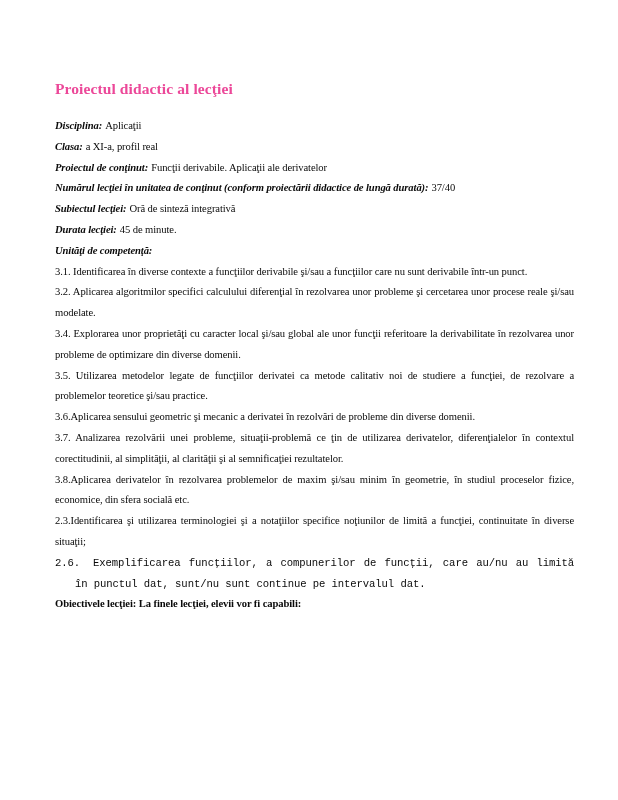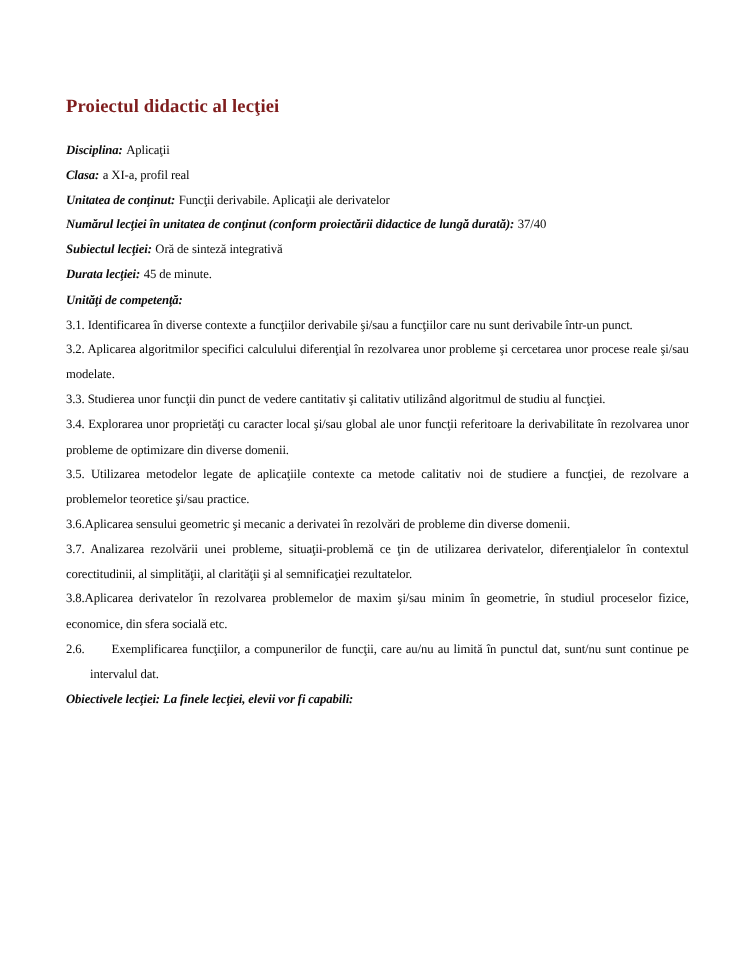--- a/index.html
+++ b/index.html
@@ -25,21 +25,21 @@
     position: absolute;
     left: 55px;
     top: 78px;
     width: 519px;
   }
   h1.doc-title {
     margin: 0 0 16px 0;
     font-size: 15.5px;
     line-height: 22px;
     font-weight: bold;
-    color: #7f1d1d;
+    color: #ec4899;
     letter-spacing: 0.1px;
   }
   p {
     margin: 0;
     font-size: 10.6px;
     line-height: 20.8px;
     letter-spacing: -0.1px;
   }
   .meta .label {
     font-weight: bold;
@@ -52,69 +52,69 @@
   }
   .item {
     text-align: justify;
   }
   .item .verb {
     font-weight: normal;
   }
   .item-tab {
     padding-left: 20px;
     text-indent: -20px;
+    font-family: Liberation Mono, monospace;
   }
   .item-tab .num {
     display: inline-block;
     width: 38px;
     text-indent: 0;
   }
   .objectives {
     font-weight: bold;
-    font-style: italic;
   }
 </style>
 </head>
 <body>
 
 <div class="page">
   <div class="content">
 
     <h1 class="doc-title">Proiectul didactic al lecţiei</h1>
 
     <p class="meta"><b class="label">Disciplina:</b><span class="value">Aplicaţii</span></p>
 
     <p class="meta"><b class="label">Clasa:</b><span class="value">a XI-a, profil real</span></p>
 
-    <p class="meta"><b class="label">Unitatea de conţinut:</b><span class="value">Funcţii derivabile. Aplicaţii ale derivatelor</span></p>
+    <p class="meta"><b class="label">Proiectul de conţinut:</b><span class="value">Funcţii derivabile. Aplicaţii ale derivatelor</span></p>
 
     <p class="meta"><b class="label">Numărul lecţiei în unitatea de conţinut (conform proiectării didactice de lungă durată):</b><span class="value">37/40</span></p>
 
     <p class="meta"><b class="label">Subiectul lecţiei:</b><span class="value">Oră de sinteză integrativă</span></p>
 
     <p class="meta"><b class="label">Durata lecţiei:</b><span class="value">45 de minute.</span></p>
 
     <p class="meta"><b class="label">Unităţi de competenţă:</b></p>
 
     <p class="item"><span class="num">3.1. </span><b class="verb">Identificarea</b><span> în diverse contexte a funcţiilor derivabile şi/sau a funcţiilor care nu sunt derivabile într-un punct.</span></p>
 
     <p class="item"><span class="num">3.2. </span><b class="verb">Aplicarea</b><span> algoritmilor specifici calculului diferenţial în rezolvarea unor probleme şi cercetarea unor procese reale şi/sau modelate.</span></p>
 
-    <p class="item"><span class="num">3.3. </span><b class="verb">Studierea</b><span> unor funcţii din punct de vedere cantitativ şi calitativ utilizând algoritmul de studiu al funcţiei.</span></p>
 
     <p class="item"><span class="num">3.4. </span><b class="verb">Explorarea</b><span> unor proprietăţi cu caracter local şi/sau global ale unor funcţii referitoare la derivabilitate în rezolvarea unor probleme de optimizare din diverse domenii.</span></p>
 
-    <p class="item"><span class="num">3.5. </span><b class="verb">Utilizarea</b><span> metodelor legate de aplicaţiile contexte ca metode calitativ noi de studiere a funcţiei, de rezolvare a problemelor teoretice şi/sau practice.</span></p>
+    <p class="item"><span class="num">3.5. </span><b class="verb">Utilizarea</b><span> metodelor legate de funcţiilor derivatei ca metode calitativ noi de studiere a funcţiei, de rezolvare a problemelor teoretice şi/sau practice.</span></p>
 
     <p class="item"><span class="num">3.6.</span><b class="verb">Aplicarea</b><span> sensului geometric şi mecanic a derivatei în rezolvări de probleme din diverse domenii.</span></p>
 
     <p class="item"><span class="num">3.7. </span><b class="verb">Analizarea</b><span> rezolvării unei probleme, situaţii-problemă ce ţin de utilizarea derivatelor, diferenţialelor în contextul corectitudinii, al simplităţii, al clarităţii şi al semnificaţiei rezultatelor.</span></p>
 
     <p class="item"><span class="num">3.8.</span><b class="verb">Aplicarea</b><span> derivatelor în rezolvarea problemelor de maxim şi/sau minim în geometrie, în studiul proceselor fizice, economice, din sfera socială etc.</span></p>
 
 
+    <p class="item"><span class="num">2.3.</span><b class="verb"></b><span>Identificarea şi utilizarea terminologiei şi a notaţiilor specifice noţiunilor de limită a funcţiei, continuitate în diverse situaţii;</span></p>
 
     <p class="item item-tab"><span class="num">2.6.</span><span>Exemplificarea funcţiilor, a compunerilor de funcţii, care au/nu au limită în punctul dat, sunt/nu sunt continue pe intervalul dat.</span></p>
 
     <p class="objectives">Obiectivele lecţiei: La finele lecţiei, elevii vor fi capabili:</p>
 
   </div>
 </div>
 
 </body></html>

